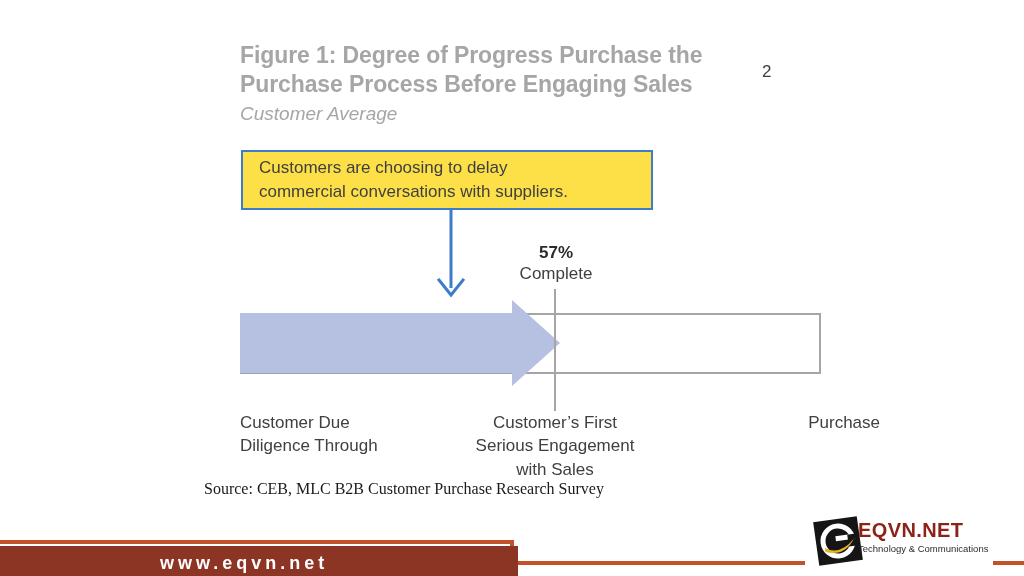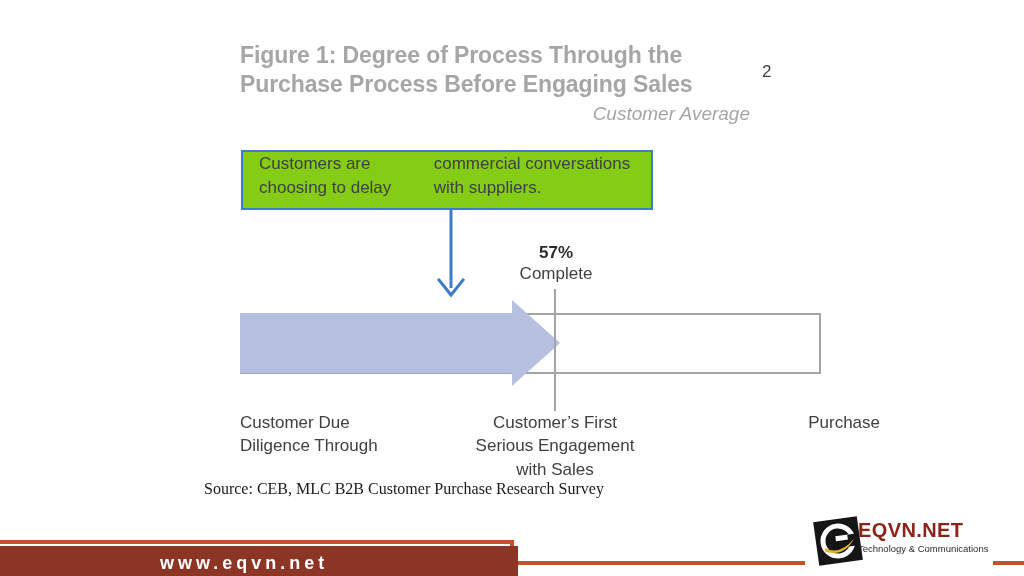--- a/index.html
+++ b/index.html
@@ -36,41 +36,41 @@
     line-height: 1.26;
     letter-spacing: -0.1px;
     margin: 0;
   }
   .fig-subtitle {
     font-size: 19px;
     font-style: italic;
     color: #a6a6a6;
     line-height: 1.2;
     margin: 4px 0 0 0;
-    text-align: right;
   }
   .page-number {
     position: absolute;
     left: 762px;
     top: 62px;
     font-size: 17px;
     color: #3f3f3f;
   }
 
   
   .callout {
     position: absolute;
     left: 241px;
     top: 150px;
     width: 412px;
     height: 60px;
     border: 2px solid #3d7cc9;
-    background: #84cc16;
+    background: #fde047;
     box-sizing: border-box;
     display: flex;
+    flex-direction: column;
     justify-content: center;
     padding-left: 16px;
   }
   .callout-line {
     font-size: 17px;
     color: #404040;
     line-height: 1.42;
   }
 
   
@@ -235,21 +235,21 @@
     margin-top: 4px;
   }
 </style>
 </head>
 <body>
 
 <div class="slide">
 
   <div class="title-block">
     <div class="fig-title">
-      <span>Figure 1: Degree of Process Through the</span><br>
+      <span>Figure 1: Degree of Progress Purchase the</span><br>
       <span>Purchase Process Before Engaging Sales</span>
     </div>
     <div class="fig-subtitle">Customer Average</div>
   </div>
 
   <div class="page-number">2</div>
 
   <div class="callout">
     <div class="callout-line">Customers are choosing to delay</div>
     <div class="callout-line">commercial conversations with suppliers.</div>

